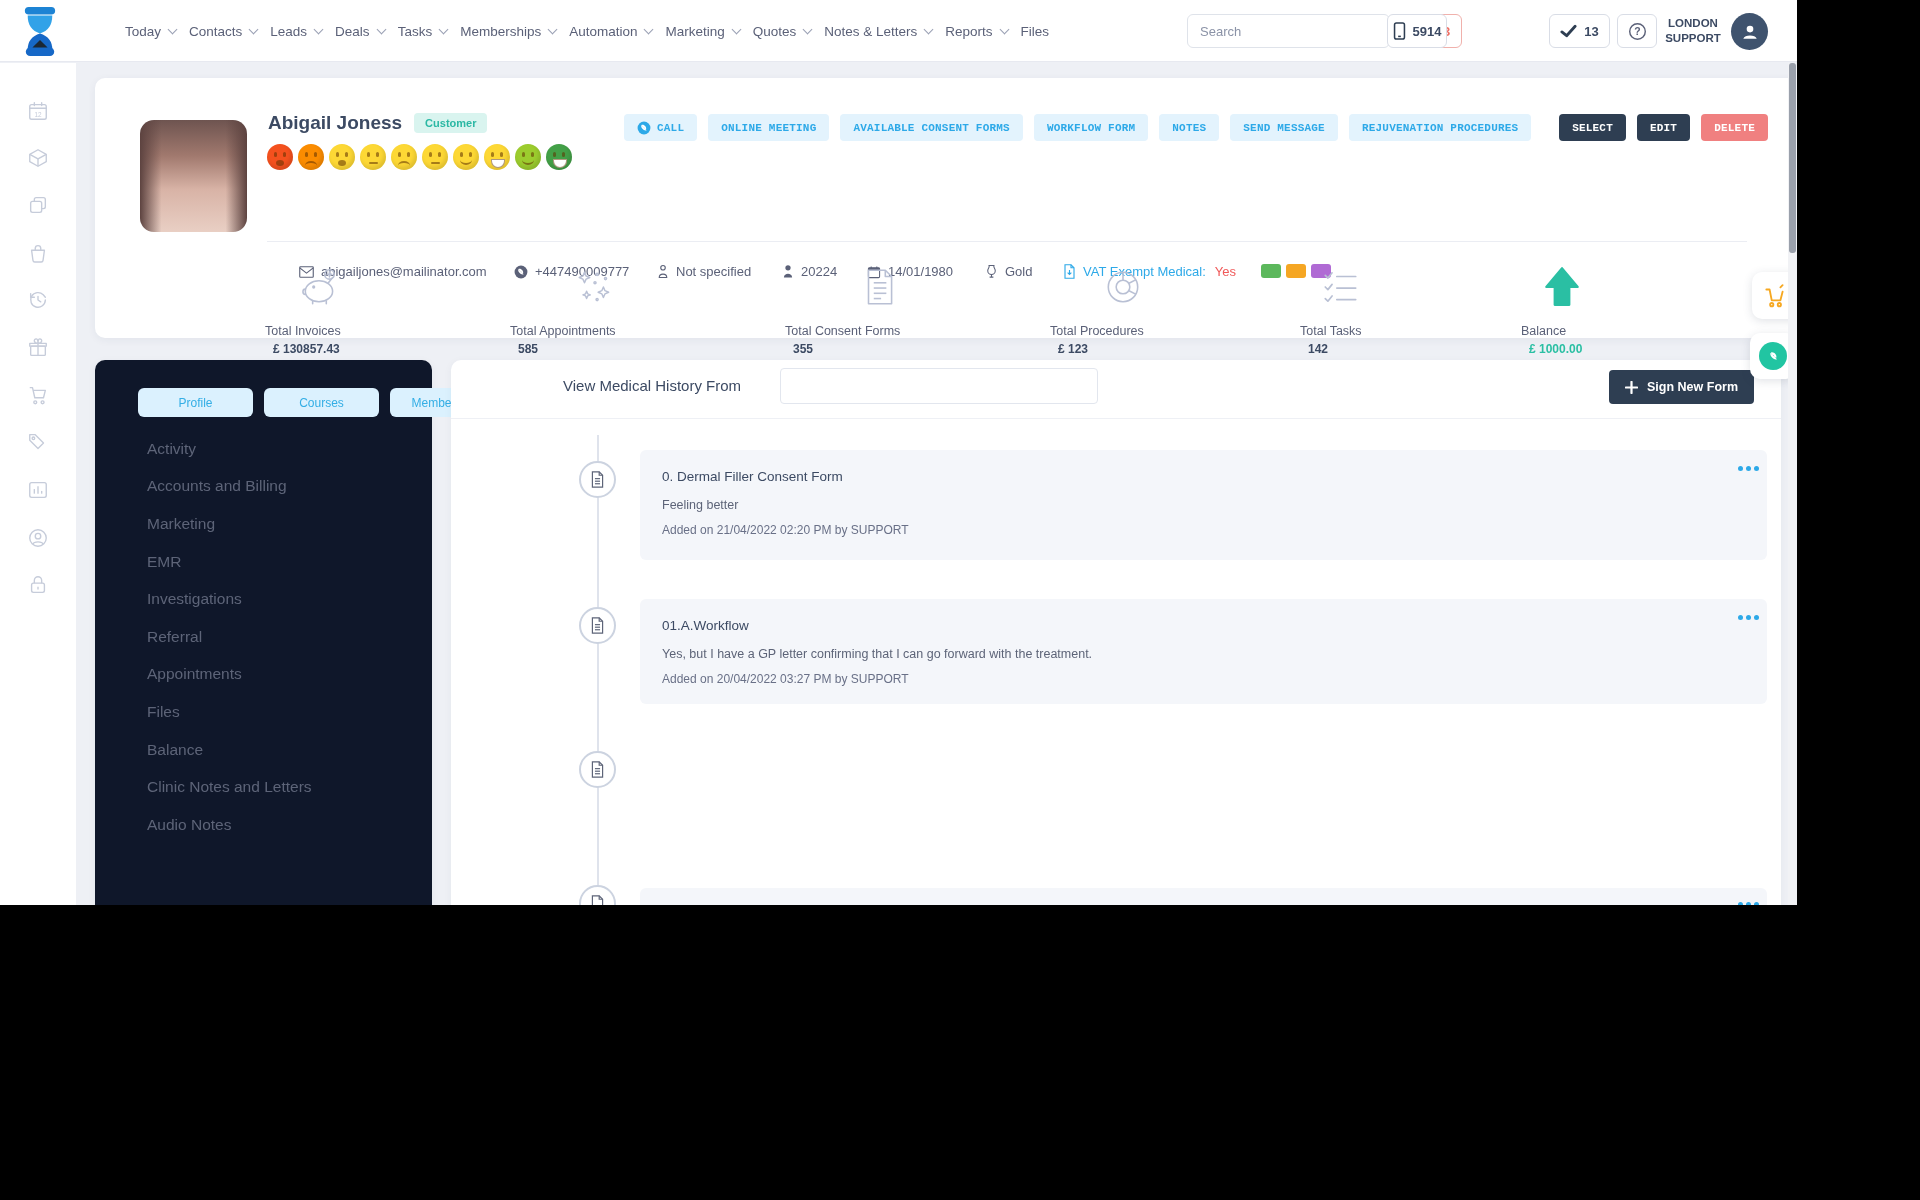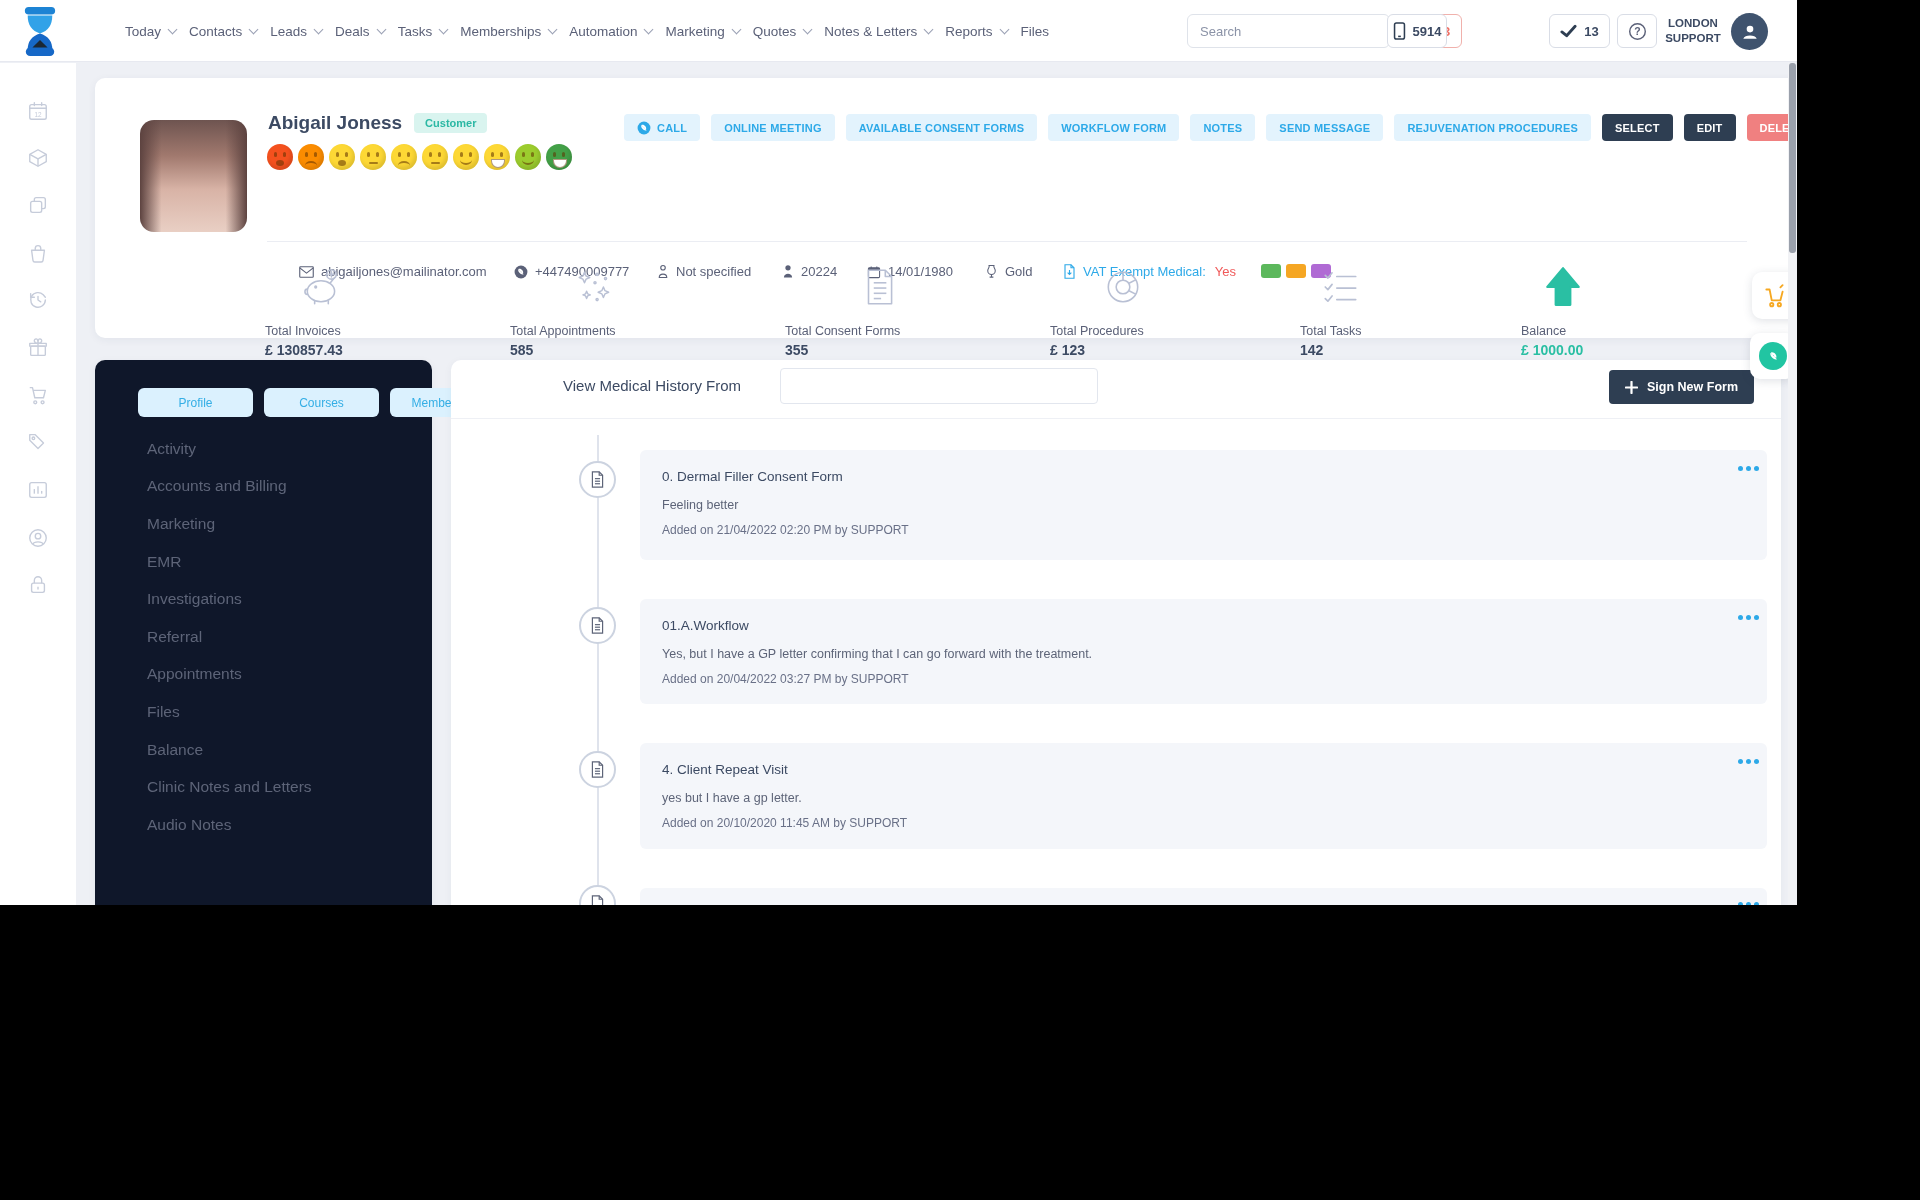--- a/index.html
+++ b/index.html
@@ -64,29 +64,29 @@
                          border-radius:0 0 12px 12px; background:#fff; border:1px solid rgba(95,50,0,.5); }
   .info-item { position:absolute; top:186px; display:flex; align-items:center; gap:7px;
                font-size:13px; color:#5b6178; white-space:nowrap;padding-left:31px; }
   .info-item.blue { color:#2da9e8; }
   .vat-yes { color:#f05a5a; margin-left:2px; }
   .chips { display:flex; gap:5px; }
   .chip { width:20px; height:14px; border-radius:3px; }
   .actions { position:absolute; left:529px; top:36px; right:35px; display:flex; gap:11px; align-items:center; }
   .btn { height:27px; padding:0 13px; font-size:11px; font-weight:bold; border-radius:4px; border:none;
          display:flex; align-items:center; gap:6px; cursor:pointer; letter-spacing:.2px; white-space:nowrap;
-         font-family:Liberation Sans, sans-serif; }
+         font-family:Liberation Mono, monospace; }
   .btn-light { background:#e3f3fd; color:#2da9e8; }
   .btn-dark { background:#2e3e52; color:#fff; }
   .btn-danger { background:#f08080; color:#fff; }
   .push { margin-left:auto; }
   .hdr-divider { position:absolute; left:172px; top:163px; width:1480px; border-top:1px solid #ebedf3; }
   .stat { position:absolute; top:188px; display:flex; gap:13px; align-items:flex-end;flex-direction:column; }
   .stat-label { font-size:12.5px; color:#5b6178; margin-top:3px; }
-  .stat-value { font-size:14px; font-weight:bold; color:#3c4a63; margin-top:4px; }
+  .stat-value { font-size:12px; font-weight:bold; color:#3c4a63; margin-top:4px;margin-left:8px; }
   .stat-value.teal { color:#2abfa3; }
 
   
   .left-panel { position:absolute; left:95px; top:360px; width:337px; height:600px; background:#0f172a;
                 border-radius:10px; box-shadow:0 2px 8px rgba(40,50,80,.05); }
   .tabs { position:absolute; left:43px; top:28px; display:flex; gap:11px; }
   .tab { width:115px; height:29px; background:#dbf1fe; color:#34aee5; font-size:12px; font-weight:500;
          display:flex; align-items:center; justify-content:center; border-radius:6px; cursor:pointer; }
   .menu { position:absolute; left:52px; top:70px; right:10px; }
   .menu-item { height:37.6px; display:flex; align-items:center; font-size:15.5px; color:#5d6478; cursor:pointer; }
@@ -546,26 +546,20 @@
 
     <div class="tl-circle" style="top:391px">
       <svg width="15" height="17" viewBox="0 0 16 20" fill="none" stroke="#5d6478" stroke-width="1.4">
           <path d="M2 1 h8 l4 4 v14 H2 Z"></path>
           <path d="M10 1 v4 h4"></path>
           <line x1="5" y1="9" x2="11" y2="9"></line>
           <line x1="5" y1="12" x2="11" y2="12"></line>
           <line x1="5" y1="15" x2="11" y2="15"></line>
         </svg>
     </div>
-    <div class="tl-card" style="top:383px;height:106px">
-      <div class="tl-title">4. Client Repeat Visit</div>
-      <div class="tl-body">yes but I have a gp letter.</div>
-      <div class="tl-meta">Added on 20/10/2020 11:45 AM by SUPPORT</div>
-      <div class="tl-dots"></div>
-    </div>
 
     <div class="tl-circle" style="top:525px">
       <svg width="15" height="17" viewBox="0 0 16 20" fill="none" stroke="#5d6478" stroke-width="1.4">
           <path d="M2 1 h8 l4 4 v14 H2 Z"></path>
           <path d="M10 1 v4 h4"></path>
         </svg>
     </div>
     <div class="tl-card" style="top:528px;height:90px">
       <div class="tl-title" style="top:14px">01.A.Workflow</div>
       <div class="tl-dots" style="top:14px"></div>

